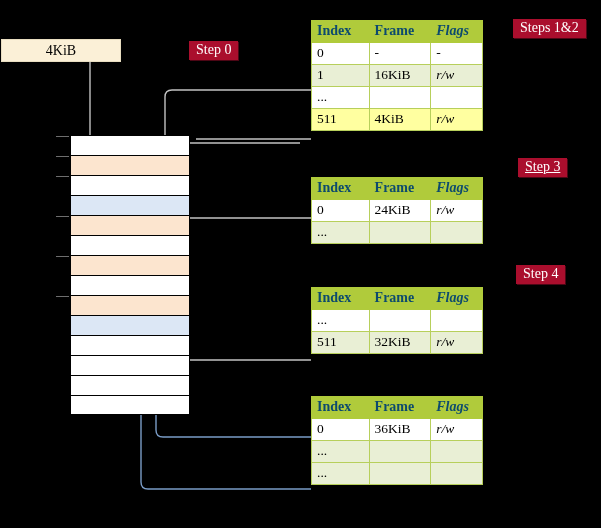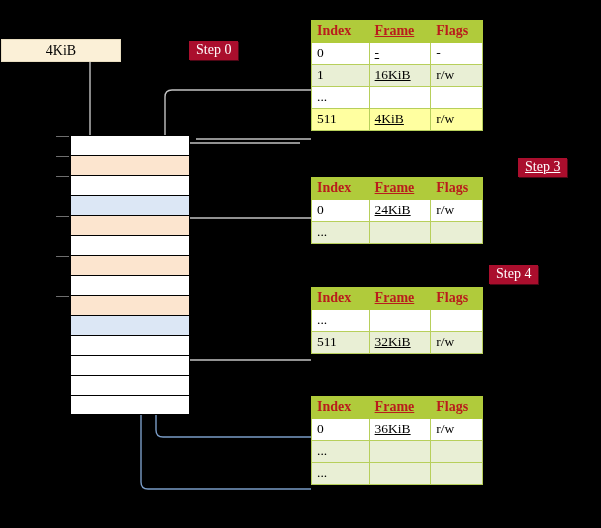--- a/index.html
+++ b/index.html
@@ -8,21 +8,21 @@
   .stage{position:absolute;left:0;top:0;width:601px;height:528px;}
 
   
   .badge{position:absolute;background:#aa0e2d;color:#ffffff;
          font-family:"Liberation Serif", serif;font-size:14px;
          padding:2px 7px 3px 7px;white-space:nowrap;line-height:14px;
          box-shadow:1px 1px 0 #4d0615;}
   .badge.step0{left:189px;top:41px;}
   .badge.steps12{left:513px;top:19px;}
   .badge.step3{left:518px;top:158px;text-decoration:underline;}
-  .badge.step4{left:489px;top:265px;text-align:center;}
+  .badge.step4{left:516px;top:265px;text-align:center;}
 
   
   .callout{position:absolute;left:1px;top:39px;width:118px;height:21px;
            background:#fbf0d7;border:1px solid #e8ddc0;
            color:#000;font-size:14px;line-height:21px;text-align:center;}
 
   
   .mem{position:absolute;left:70px;top:135px;width:120px;height:281px;}
   .memrow{position:absolute;left:0;width:120px;height:20px;
           box-sizing:border-box;border:1px solid #000;border-bottom:none;
@@ -33,28 +33,28 @@
   .tick{position:absolute;left:-15px;width:13px;height:0;
         border-top:1px solid #6e6e6e;}
 
   
   .ptable{position:absolute;border-collapse:collapse;
           border:1px solid #6e7d16;background:#ffffff;
           font-size:13.5px;color:#000;}
   .ptable td,.ptable th{border:1px solid #b7cf5b;
           padding:2px 5px 3px 5px;height:19px;vertical-align:middle;
           box-sizing:border-box;text-align:left;font-weight:normal;}
-  .ptable th{background:#b0cb3b;color:#b91c1c;font-weight:bold;
+  .ptable th{background:#b0cb3b;color:#0c4a6e;font-weight:bold;
              font-size:14px;border-color:#b0cb3b;}
   .ptable tr.alt td{background:#e9efd5;}
   .ptable td.hl{background:#ffffa0;}
   .ptable tr.alt td.hl{background:#ffffa0;}
   .c-idx{width:58px;}
-  .c-frm{width:62px;text-decoration:underline;}
-  .c-flg{width:52px;}
+  .c-frm{width:62px;}
+  .c-flg{width:52px;font-style:italic;}
 
   .tbl1{left:311px;top:20px;width:172px;}
   .tbl2{left:311px;top:177px;width:172px;}
   .tbl3{left:311px;top:287px;width:172px;}
   .tbl4{left:311px;top:396px;width:172px;}
 
   
   .conn{position:absolute;left:0;top:0;width:601px;height:528px;
         pointer-events:none;}
 </style>
@@ -91,20 +91,21 @@
     <path d="M311,360 L184,360 Q177,360 177,353 L177,318" fill="none" stroke="#c2c2c2" stroke-width="1.4" marker-end="url(#ah-grey-up)"></path>
 
     <path d="M311,437 L163,437 Q156,437 156,430 L156,325" fill="none" stroke="#7a9cc6" stroke-width="1.4" marker-end="url(#ah-blue)"></path>
 
     <path d="M311,489 L148,489 Q141,489 141,482 L141,210" fill="none" stroke="#7a9cc6" stroke-width="1.4" marker-end="url(#ah-blue)"></path>
   </svg>
 
   <div class="callout">4KiB</div>
 
   <div class="badge step0">Step 0</div>
+  <div class="badge steps12">Steps 1&amp;2</div>
   <div class="badge step3">Step 3</div>
   <div class="badge step4">Step 4</div>
 
   <div class="mem" id="mem-col">
       <div class="memrow" style="top: 0px;">
         <div class="tick" style="top: 0px;"></div>
       </div>
       <div class="memrow orange" style="top: 20px;">
         <div class="tick" style="top: 0px;"></div>
       </div>

